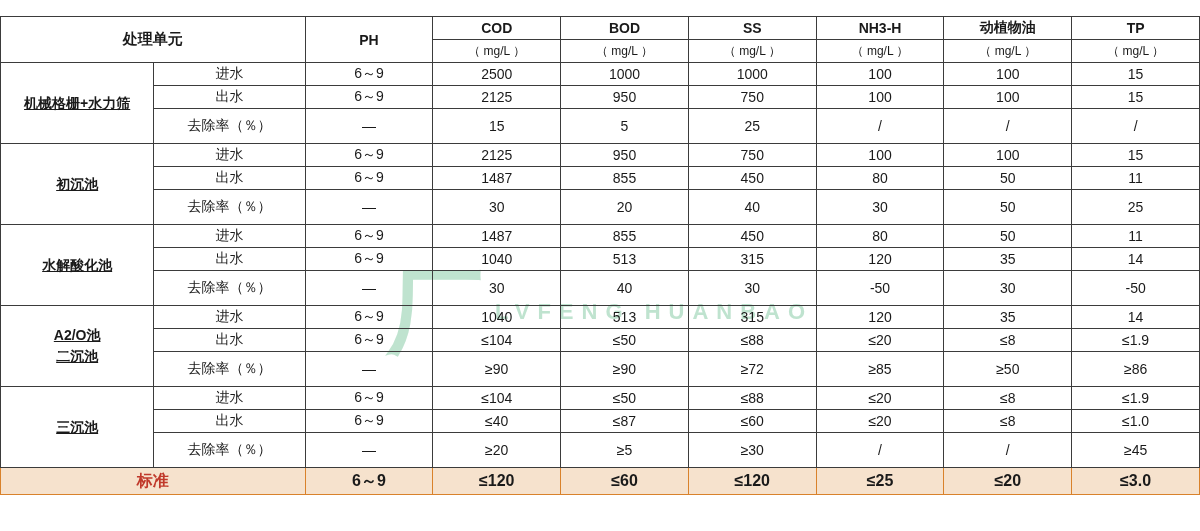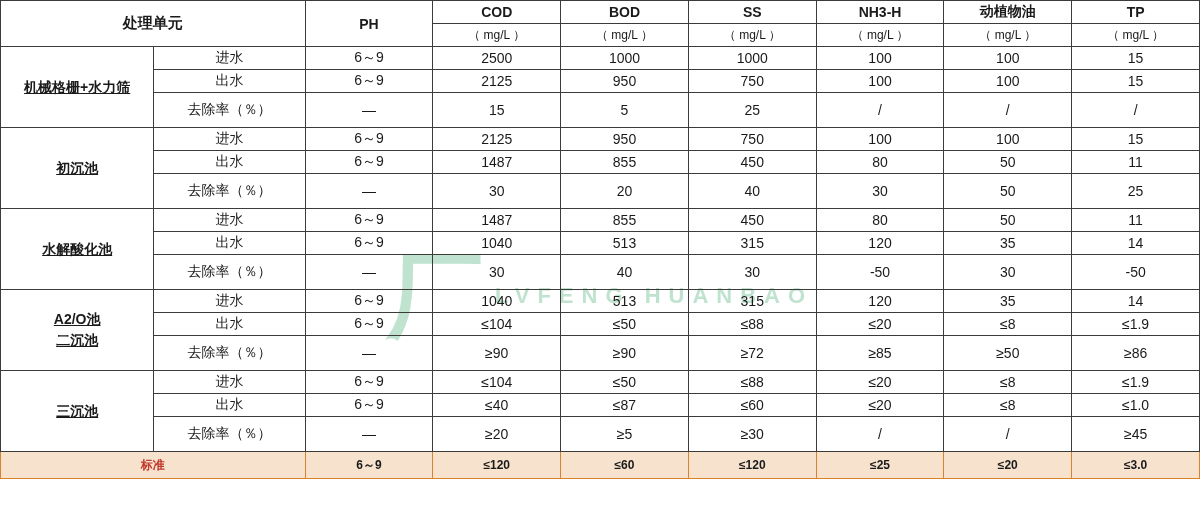--- a/index.html
+++ b/index.html
@@ -62,20 +62,21 @@
     letter-spacing: 8px;
   }
 
   table.data {
     position: relative;
     z-index: 1;
     border-collapse: collapse;
     width: 1200px;
     table-layout: fixed;
     background: transparent;
+    margin-top: 16px;
   }
   table.data td, table.data th {
     border: 1px solid #3b3b3b;
     text-align: center;
     vertical-align: middle;
     font-size: 14px;
     color: #1a1a1a;
     padding: 0;
     height: 22px;
     background: transparent;
@@ -103,21 +104,21 @@
   }
   td.rowlabel {
     font-size: 14px;
   }
   td.rowlabel.rate {
     height: 34px;
   }
   tr.std td {
     background: #f6e2cd;
     font-weight: bold;
-    font-size: 12px;
+    font-size: 16px;
     height: 26px;
     border-color: #d9822b;
   }
   tr.std td.stdlabel {
     color: #c0392b;
   }
   td.highlight-red {
     color: #e8412a;
   }
   

